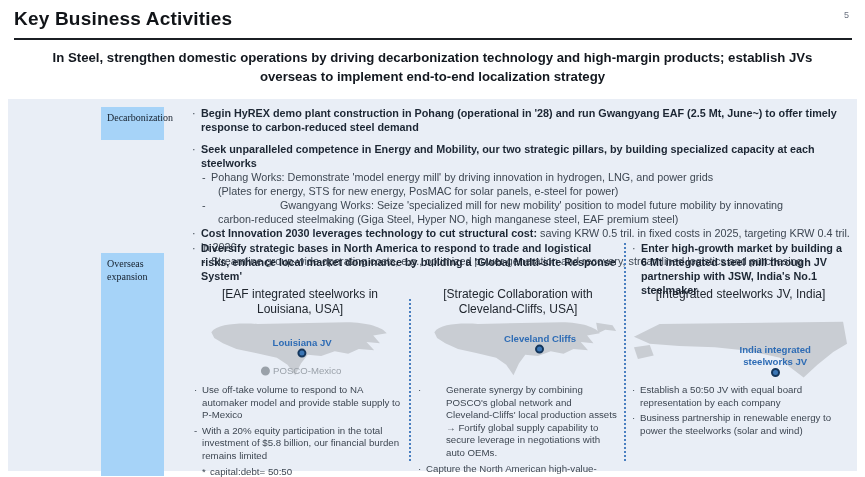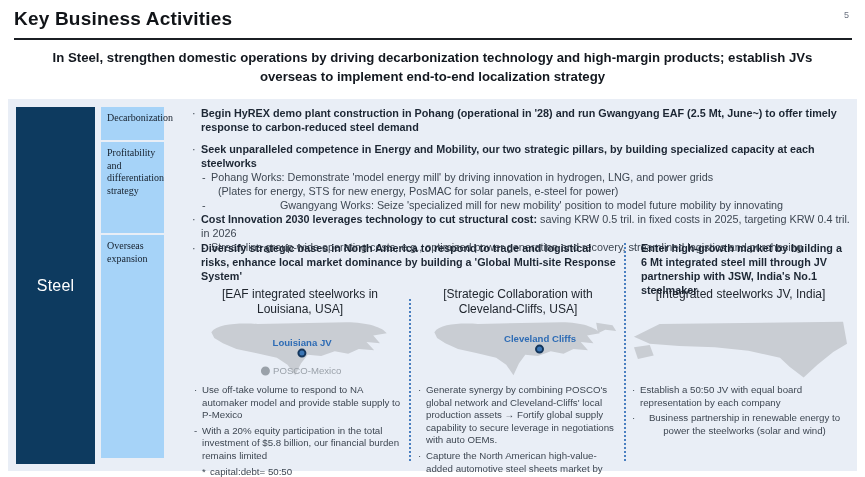--- a/index.html
+++ b/index.html
@@ -40,21 +40,21 @@
     display:flex; align-items:center; justify-content:center;
     font-size:16px; letter-spacing:.2px;
   }
   .label-box {
     position:absolute; left:93px; width:63px;
     background:#a6d3f8; color:#15202d;
     font-size:10px; line-height:1.25; padding:5px 6px;font-family:Liberation Serif, serif;
   }
   .lb-1 { top:8px;  height:33px; }
   .lb-2 { top:43px; height:91px; }
-  .lb-3 { top:136px; height:223px; }
+  .lb-3 { top:154px; height:223px; }
 
   .row-content { position:absolute; left:184px; width:660px; }
   .rc-1 { top:7px; }
   .rc-2 { top:43px; }
 
   
   .line { display:flex; font-size:10.8px; line-height:1.3; color:#3e4752; }
   .line .m { width:9px; flex:0 0 9px; text-align:left; color:#3e4752; }
   .line.ind1 { padding-left:10px; }
   .line.ind2 { padding-left:26px; }
@@ -102,24 +102,22 @@
 </head>
 <body>
 
 <div class="title">Key Business Activities</div>
 <div class="page-num">5</div>
 <div class="title-rule"></div>
 <div class="subtitle">In Steel, strengthen domestic operations by driving decarbonization technology and high-margin products; establish JVs overseas to implement end-to-end localization strategy</div>
 
 <div class="panel">
 
-  <div class="steel-bar">Steel</div>
 
   <div class="label-box lb-1">Decarbonization</div>
-  <div class="label-box lb-2">Profitability and differentiation strategy</div>
   <div class="label-box lb-3">Overseas expansion</div>
 
   <div class="row-content rc-1">
       <div class="line main">
         <span class="m">·</span>
         <span style="flex: 1 1 0%;"><span class="b">Begin HyREX demo plant construction in Pohang (operational in '28) and run Gwangyang EAF (2.5 Mt, June~) to offer timely response to carbon-reduced steel demand</span></span>
       </div>
     </div>
   <div class="row-content rc-2">
       <div class="line main">
@@ -129,20 +127,23 @@
       <div class="line ind1">
         <span class="m">-</span>
         <span style="flex: 1 1 0%;"><span class="t">Pohang Works: Demonstrate 'model energy mill' by driving innovation in hydrogen, LNG, and power grids</span></span>
       </div>
       <div class="line ind2">
         <span style="flex: 1 1 0%;"><span class="t">(Plates for energy, STS for new energy, PosMAC for solar panels, e-steel for power)</span></span>
       </div>
       <div class="line ind1">
         <span class="m">-</span>
         <span style="flex: 1 1 0%; text-align: center;"><span class="t">Gwangyang Works: Seize 'specialized mill for new mobility' position to model future mobility by innovating</span></span>
+      </div>
+      <div class="line ind2">
+        <span style="flex: 1 1 0%;"><span class="t">carbon-reduced steelmaking (Giga Steel, Hyper NO, high manganese steel, EAF premium steel)</span></span>
       </div>
       <div class="line main">
         <span class="m">·</span>
         <span style="flex: 1 1 0%;"><span class="b">Cost Innovation 2030 leverages technology to cut structural cost:</span><span class="t"> saving KRW 0.5 tril. in fixed costs in 2025, targeting KRW 0.4 tril. in 2026</span></span>
       </div>
       <div class="line ind1">
         <span class="m">-</span>
         <span style="flex: 1 1 0%;"><span class="t">Streamline group-wide operating costs, e.g., optimized power generation and recovery, streamlined logistics and purchasing</span></span>
       </div>
     </div>
@@ -203,43 +204,47 @@
           <path class="map-shape" d="M196,10 L214,14 L218,24 L206,22 L198,28 Z"></path>
         </svg>
       <div class="mk above" style="left: 61%; top: 50%;">
             <span class="mk-label">Cleveland Cliffs</span>
             <span class="mk-dot"></span>
           </div>
         </div>
       <div class="ov-bullets">
           <div class="line">
             <span class="m">·</span>
-            <span style="flex: 1 1 0%;"><span class="t">Generate synergy by combining POSCO's global network and Cleveland-Cliffs' local production assets → Fortify global supply capability to secure leverage in negotiations with auto OEMs.</span></span>
+            <span style="flex: 1 1 0%; margin-left: 20px;"><span class="t">Generate synergy by combining POSCO's global network and Cleveland-Cliffs' local production assets → Fortify global supply capability to secure leverage in negotiations with auto OEMs.</span></span>
           </div>
           <div class="line">
             <span class="m">·</span>
             <span style="flex: 1 1 0%;"><span class="t">Capture the North American high-value-added automotive steel sheets market by converging the technology and marketing prowess of both companies.</span></span>
           </div>
         </div>
     </div>
 
     <div class="ov-col c3">
       <div class="ov-caption">[Integrated steelworks JV, India]</div>
       <div class="map-box">
         <svg viewBox="0 0 220 110" preserveAspectRatio="none">
           <path class="map-shape" d="M2,34 L28,12 L214,8 L218,46 L204,60 L188,82 L174,104 L160,86 L150,70 L118,58 L84,52 L48,50 L18,46 Z"></path>
           <path class="map-shape" d="M2,52 L18,48 L22,66 L6,72 Z"></path>
         </svg>
+      <div class="mk above wrap" style="left: 66%; top: 82%;">
+            <span class="mk-label">India integrated steelworks JV</span>
+            <span class="mk-dot"></span>
+          </div>
         </div>
       <div class="ov-bullets">
           <div class="line">
             <span class="m">·</span>
             <span style="flex: 1 1 0%;"><span class="t">Establish a 50:50 JV with equal board representation by each company</span></span>
           </div>
           <div class="line">
             <span class="m">·</span>
-            <span style="flex: 1 1 0%; text-align: center;"><span class="t">Business partnership in renewable energy to power the steelworks (solar and wind)</span></span>
+            <span style="flex: 1 1 0%;"><span class="t">Business partnership in renewable energy to power the steelworks (solar and wind)</span></span>
           </div>
         </div>
     </div>
   </div>
 
 </div>
 
 </body></html>

